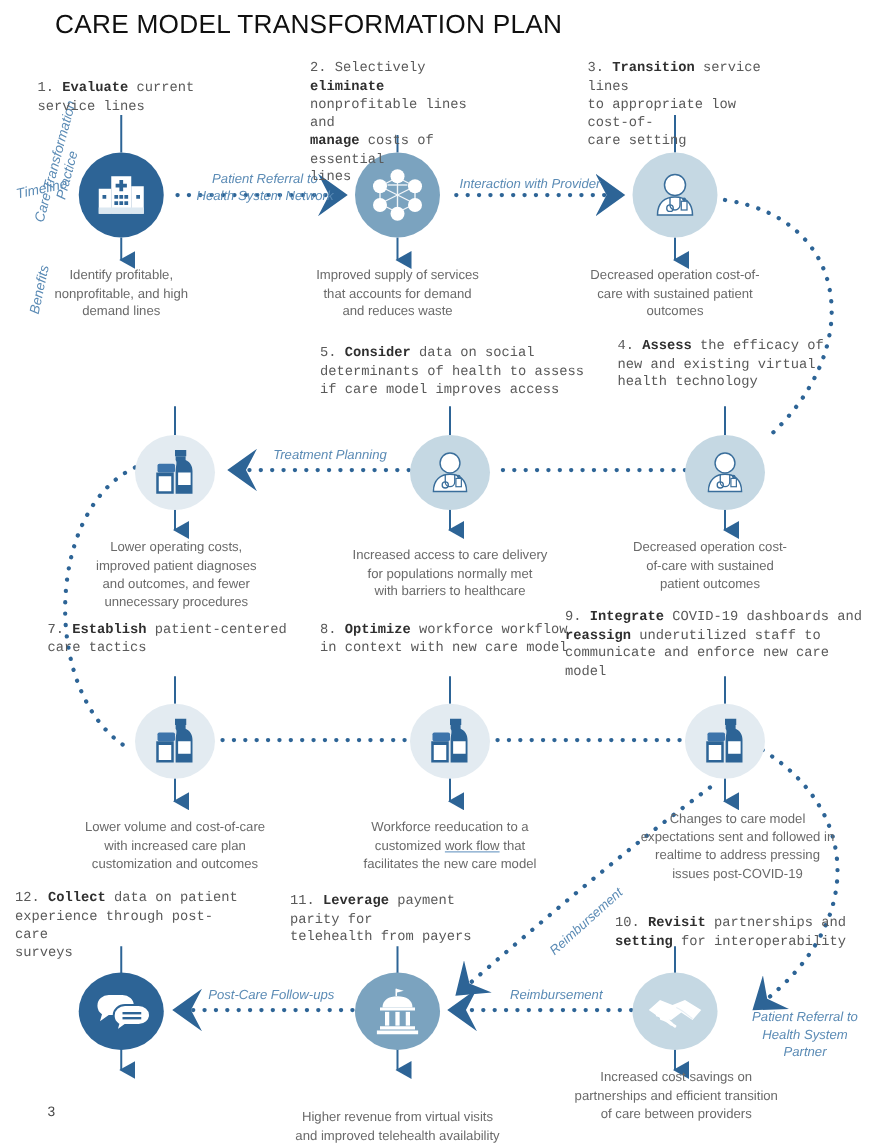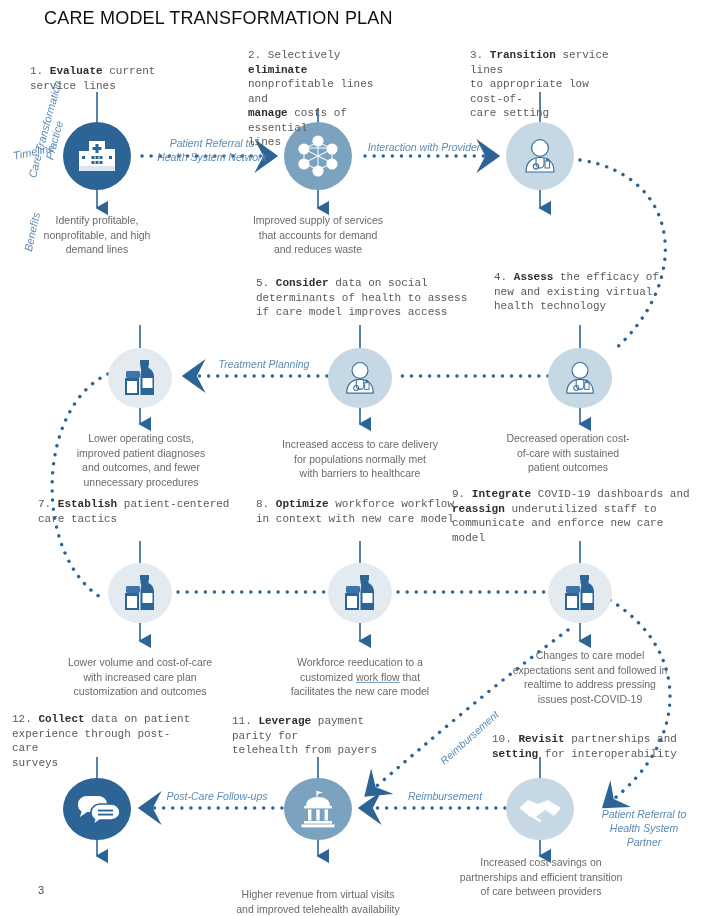--- a/index.html
+++ b/index.html
@@ -6,21 +6,21 @@
   body{
     width:712px;height:916px;background:#ffffff;
     font-family:"Liberation Sans", sans-serif;
     overflow:hidden;position:relative;
   }
   #stage{position:absolute;left:0;top:0;width:712px;height:916px;}
   #edges{position:absolute;left:0;top:0;width:712px;height:916px;pointer-events:none;}
 
   .title{
     position:absolute;left:44px;top:8px;
-    font-size:18px;letter-spacing:.2px;color:#101010;
+    font-size:21px;letter-spacing:.2px;color:#101010;
     font-family:"Liberation Sans", sans-serif;font-weight:400;white-space:nowrap;
   }
 
   .axis-label{
     position:absolute;color:#5b8bb5;font-style:italic;font-size:11px;
     font-family:"Liberation Sans", sans-serif;
     transform-origin:0 0;white-space:nowrap;line-height:12px;
   }
 
   .node{position:absolute;border-radius:50%;display:flex;align-items:center;justify-content:center;}
@@ -329,20 +329,23 @@
   <div class="step" style="left:492px;top:732px;width:192px;">
     10. <b>Revisit</b> partnerships and<br><b>setting</b> for interoperability
   </div>
 
   <div class="benefit" style="left:26px;top:213px;width:142px;">
     Identify profitable,<br>nonprofitable, and high<br>demand lines
   </div>
   <div class="benefit" style="left:238px;top:213px;width:160px;">
     Improved supply of services<br>that accounts for demand<br>and reduces waste
   </div>
+  <div class="benefit" style="left:462px;top:213px;width:156px;">
+    Decreased operation cost-of-<br>care with sustained patient<br>outcomes
+  </div>
 
   <div class="benefit" style="left:56px;top:431px;width:170px;">
     Lower operating costs,<br>improved patient diagnoses<br>and outcomes, and fewer<br>unnecessary procedures
   </div>
   <div class="benefit" style="left:272px;top:437px;width:176px;">
     Increased access to care delivery<br>for populations normally met<br>with barriers to healthcare
   </div>
   <div class="benefit" style="left:492px;top:431px;width:152px;">
     Decreased operation cost-<br>of-care with sustained<br>patient outcomes
   </div>

